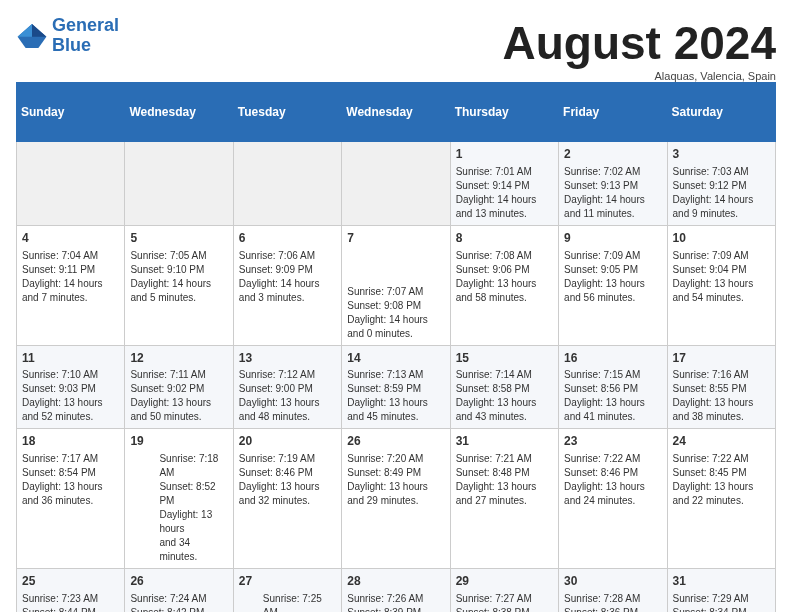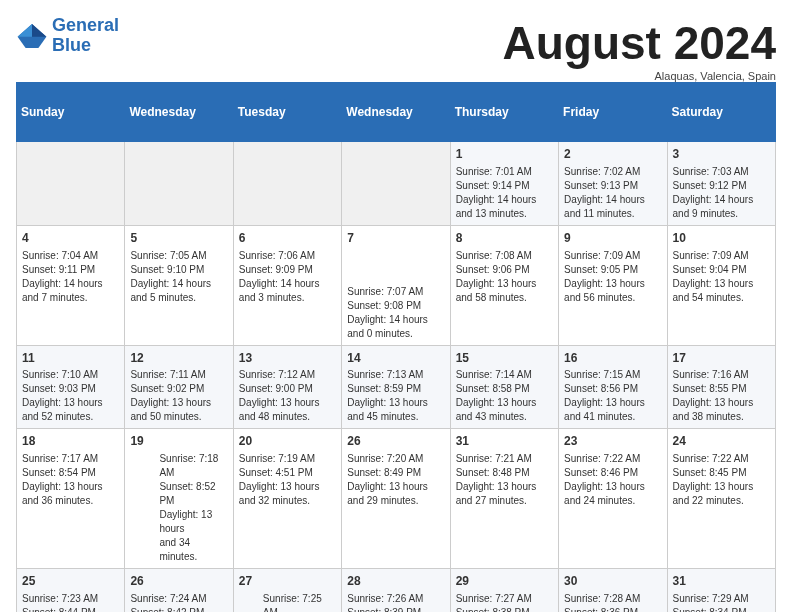--- a/index.html
+++ b/index.html
@@ -260,21 +260,21 @@
         <td>
           <span class="day-num">19</span>
           <div class="day-info" style="white-space: pre-line; margin-left: 29px;">Sunrise: 7:18 AM
 Sunset: 8:52 PM
 Daylight: 13 hours
 and 34 minutes.</div>
         </td>
         <td>
           <span class="day-num">20</span>
           <div class="day-info" style="white-space: pre-line;">Sunrise: 7:19 AM
-Sunset: 4:51 PM
+Sunset: 8:46 PM
 Daylight: 13 hours
 and 32 minutes.</div>
         </td>
         <td>
           <span class="day-num">26</span>
           <div class="day-info" style="white-space: pre-line;">Sunrise: 7:20 AM
 Sunset: 8:49 PM
 Daylight: 13 hours
 and 29 minutes.</div>
         </td>

